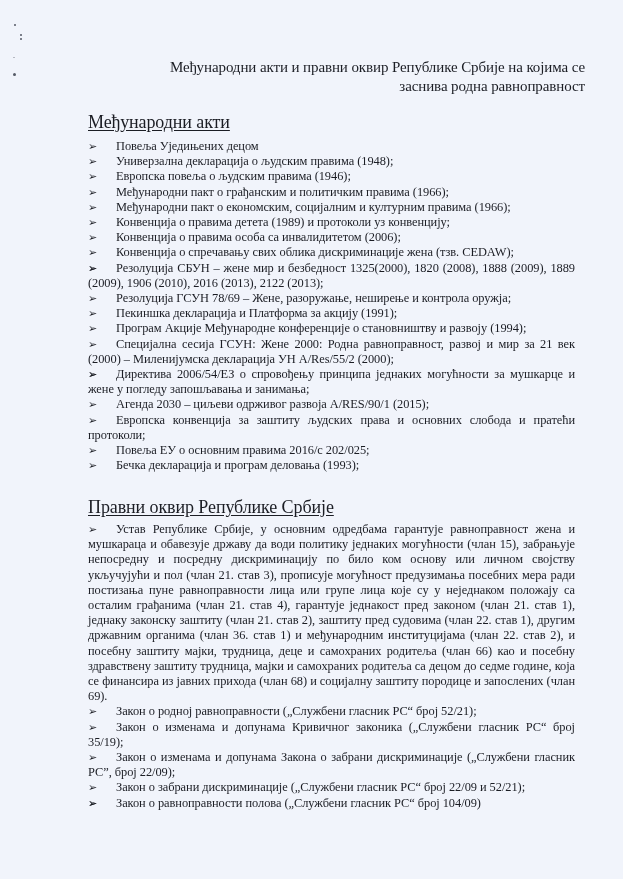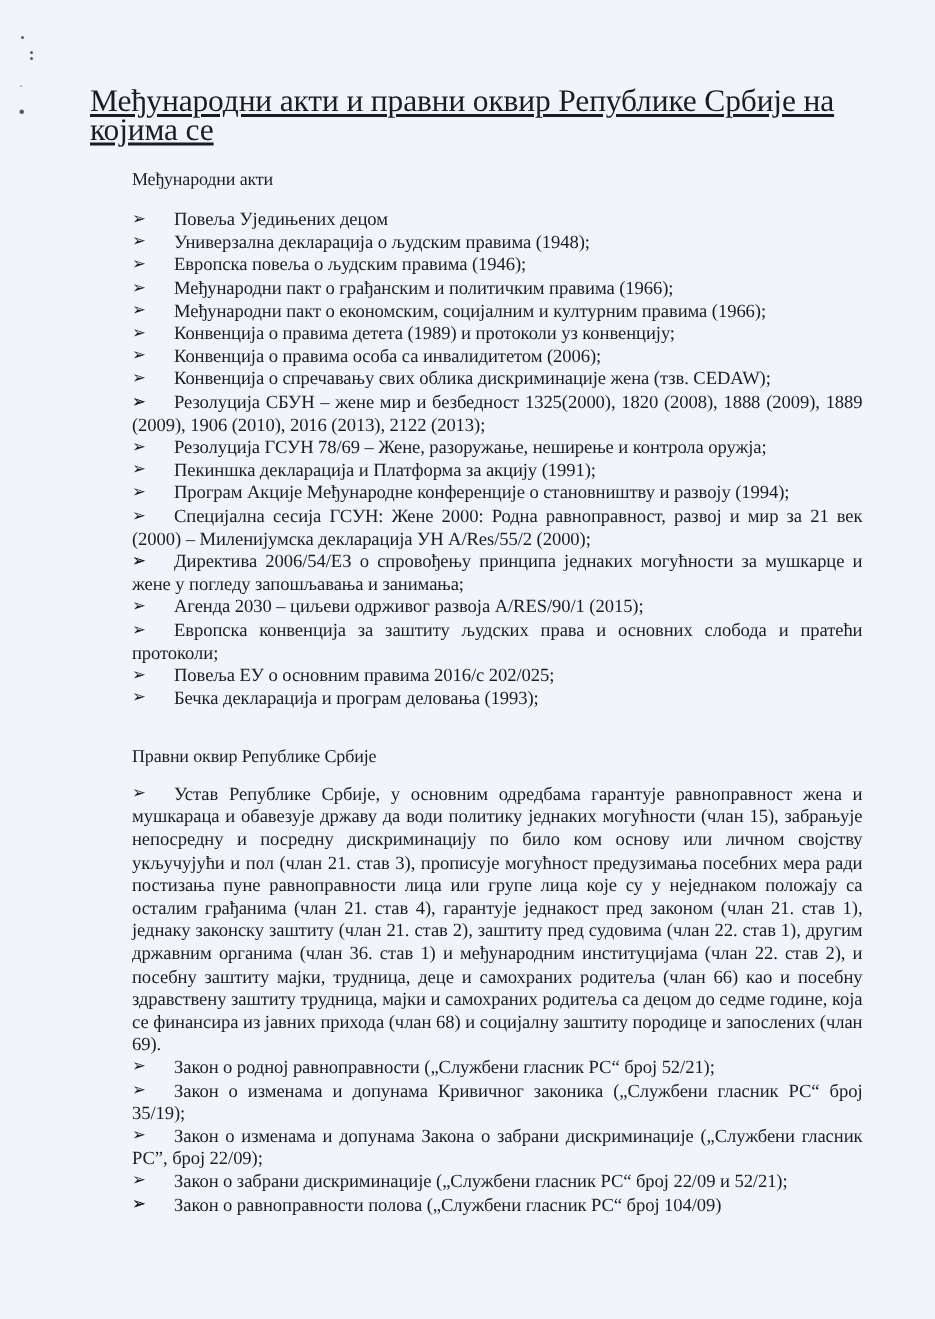--- a/index.html
+++ b/index.html
@@ -24,32 +24,32 @@
     .speck {
       position: absolute;
       background: #555a66;
       border-radius: 50%;
     }
     .title {
       position: absolute;
       left: 40px;
       top: 58px;
       width: 545px;
-      text-align: left;
-      font-size: 21px;
+      text-align: right;
+      font-size: 15px;
       line-height: 19px;
       letter-spacing: -0.1px;
-      text-decoration: underline;
     }
     .title .l1 { display: block; padding-left: 20px; }
     .title .l2 { display: block; padding-left: 12px; }
     .section-heading {
       position: absolute;
       left: 88px;
-      font-size: 12px;
+      font-size: 18px;
+      text-decoration: underline;
       text-underline-offset: 2px;
       letter-spacing: -0.1px;
     }
     .list {
       position: absolute;
       left: 88px;
       width: 487px;
       font-size: 12.4px;
       line-height: 15.2px;
       letter-spacing: -0.05px;
@@ -80,20 +80,21 @@
 <div class="page">
 
   <span class="speck" style="left:14px;top:24px;width:2px;height:2px;"></span>
   <span class="speck" style="left:20px;top:34px;width:2px;height:2px;"></span>
   <span class="speck" style="left:20px;top:38px;width:2px;height:2px;"></span>
   <span class="speck" style="left:13px;top:57px;width:2px;height:1px;opacity:0.5;"></span>
   <span class="speck" style="left:13px;top:73px;width:3px;height:3px;"></span>
 
   <div class="title">
     <span class="l1">Међународни акти и правни оквир Републике Србије на којима  се</span>
+    <span class="l2">заснива родна равноправност</span>
   </div>
 
   <div class="section-heading" style="top:112px;">Међународни акти</div>
 
   <div class="list" style="top:139px;">
     <div class="item"><span class="bullet">➢</span><span class="txt">Повеља Уједињених децом</span></div>
     <div class="item"><span class="bullet">➢</span><span class="txt">Универзална декларација о људским правима (1948);</span></div>
     <div class="item"><span class="bullet">➢</span><span class="txt">Европска повеља о људским правима (1946);</span></div>
     <div class="item"><span class="bullet">➢</span><span class="txt">Међународни пакт о грађанским и политичким правима (1966);</span></div>
     <div class="item"><span class="bullet">➢</span><span class="txt">Међународни пакт о економским, социјалним и културним правима (1966);</span></div>

